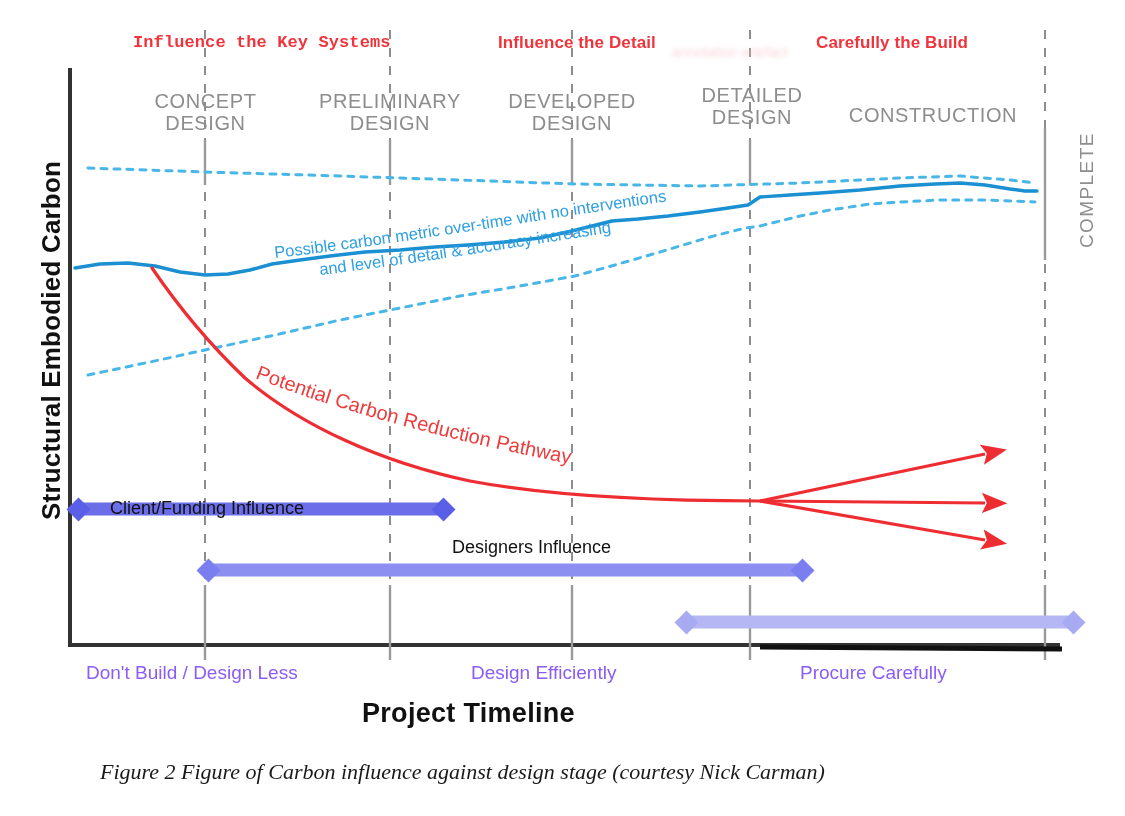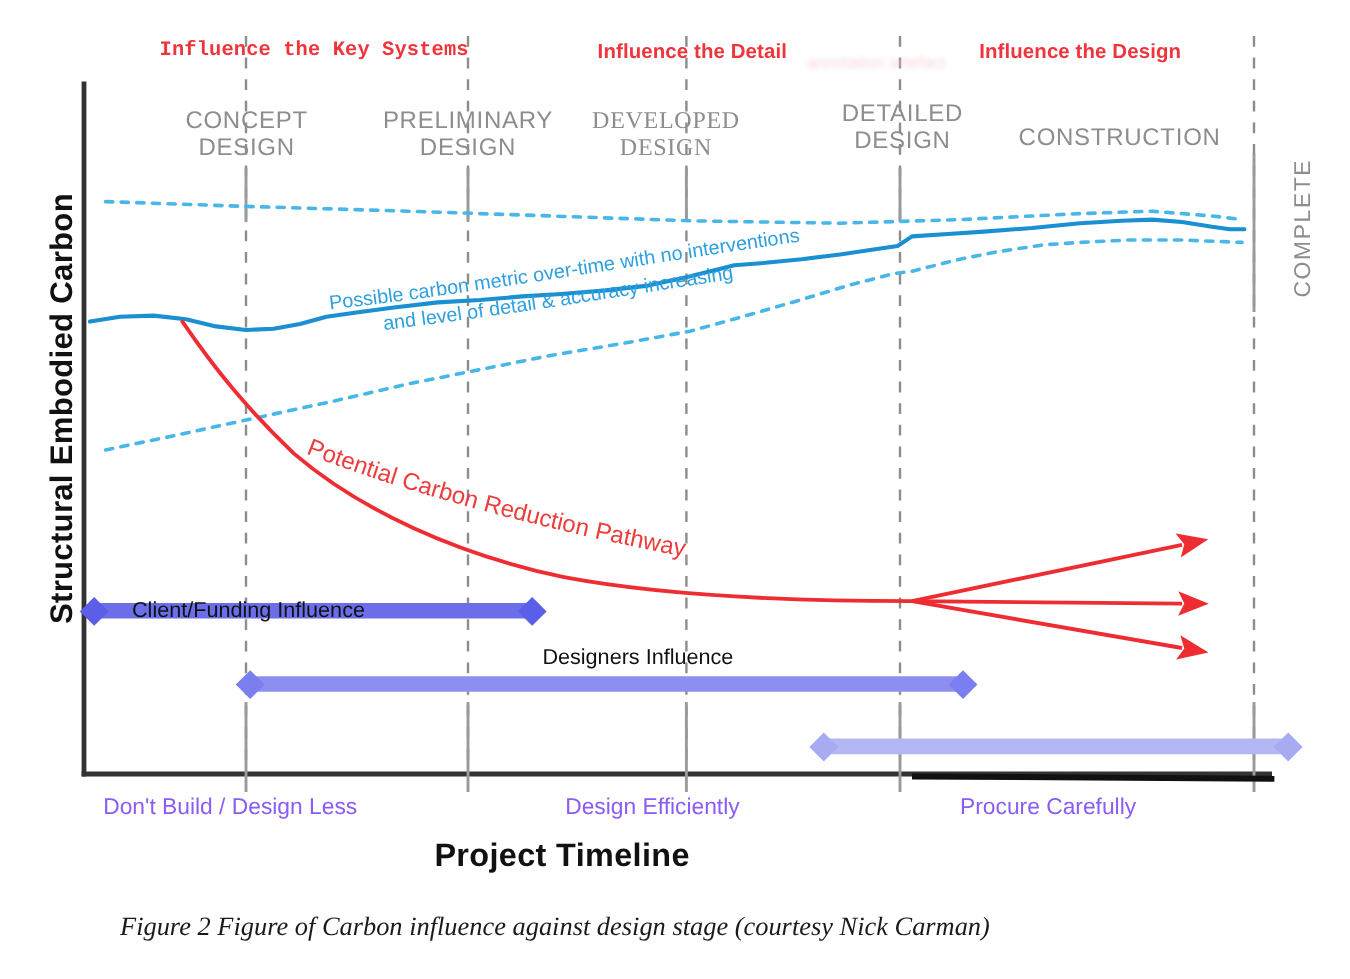--- a/index.html
+++ b/index.html
@@ -103,33 +103,33 @@
 
     <line x1="760" y1="647" x2="1062" y2="649" stroke="#111111" stroke-width="5"></line>
   </svg>
 
   <div class="ttl ylabel" style="left:36px;top:520px;">Structural Embodied Carbon</div>
 
   <div class="ttl xlabel" style="left:362px;top:698px;">Project Timeline</div>
 
   <div class="ttl phase-red" style="left:133px;top:33px;font-family:Liberation Mono, monospace;">Influence the Key Systems</div>
   <div class="ttl phase-red" style="left:498px;top:33px;">Influence the Detail</div>
-  <div class="ttl phase-red" style="left:816px;top:33px;">Influence the Design</div>
+  <div class="ttl phase-red" style="left:816px;top:33px;">Carefully the Build</div>
 
   <div class="ttl ghost" style="left:672px;top:44px;">annotation artefact</div>
 
   <div class="ttl stage" style="left:143px;top:90px;width:125px;">
     <div>CONCEPT</div>
     <div>DESIGN</div>
   </div>
   <div class="ttl stage" style="left:315px;top:90px;width:150px;">
     <div>PRELIMINARY</div>
     <div>DESIGN</div>
   </div>
-  <div class="ttl stage" style="left:485px;top:90px;width:140px;font-family:Liberation Serif, serif;">
+  <div class="ttl stage" style="left:502px;top:90px;width:140px;">
     <div>DEVELOPED</div>
     <div>DESIGN</div>
   </div>
   <div class="ttl stage" style="left:688px;top:84px;width:128px;">
     <div>DETAILED</div>
     <div>DESIGN</div>
   </div>
   <div class="ttl stage" style="left:848px;top:104px;width:170px;">
     <div>CONSTRUCTION</div>
   </div>

